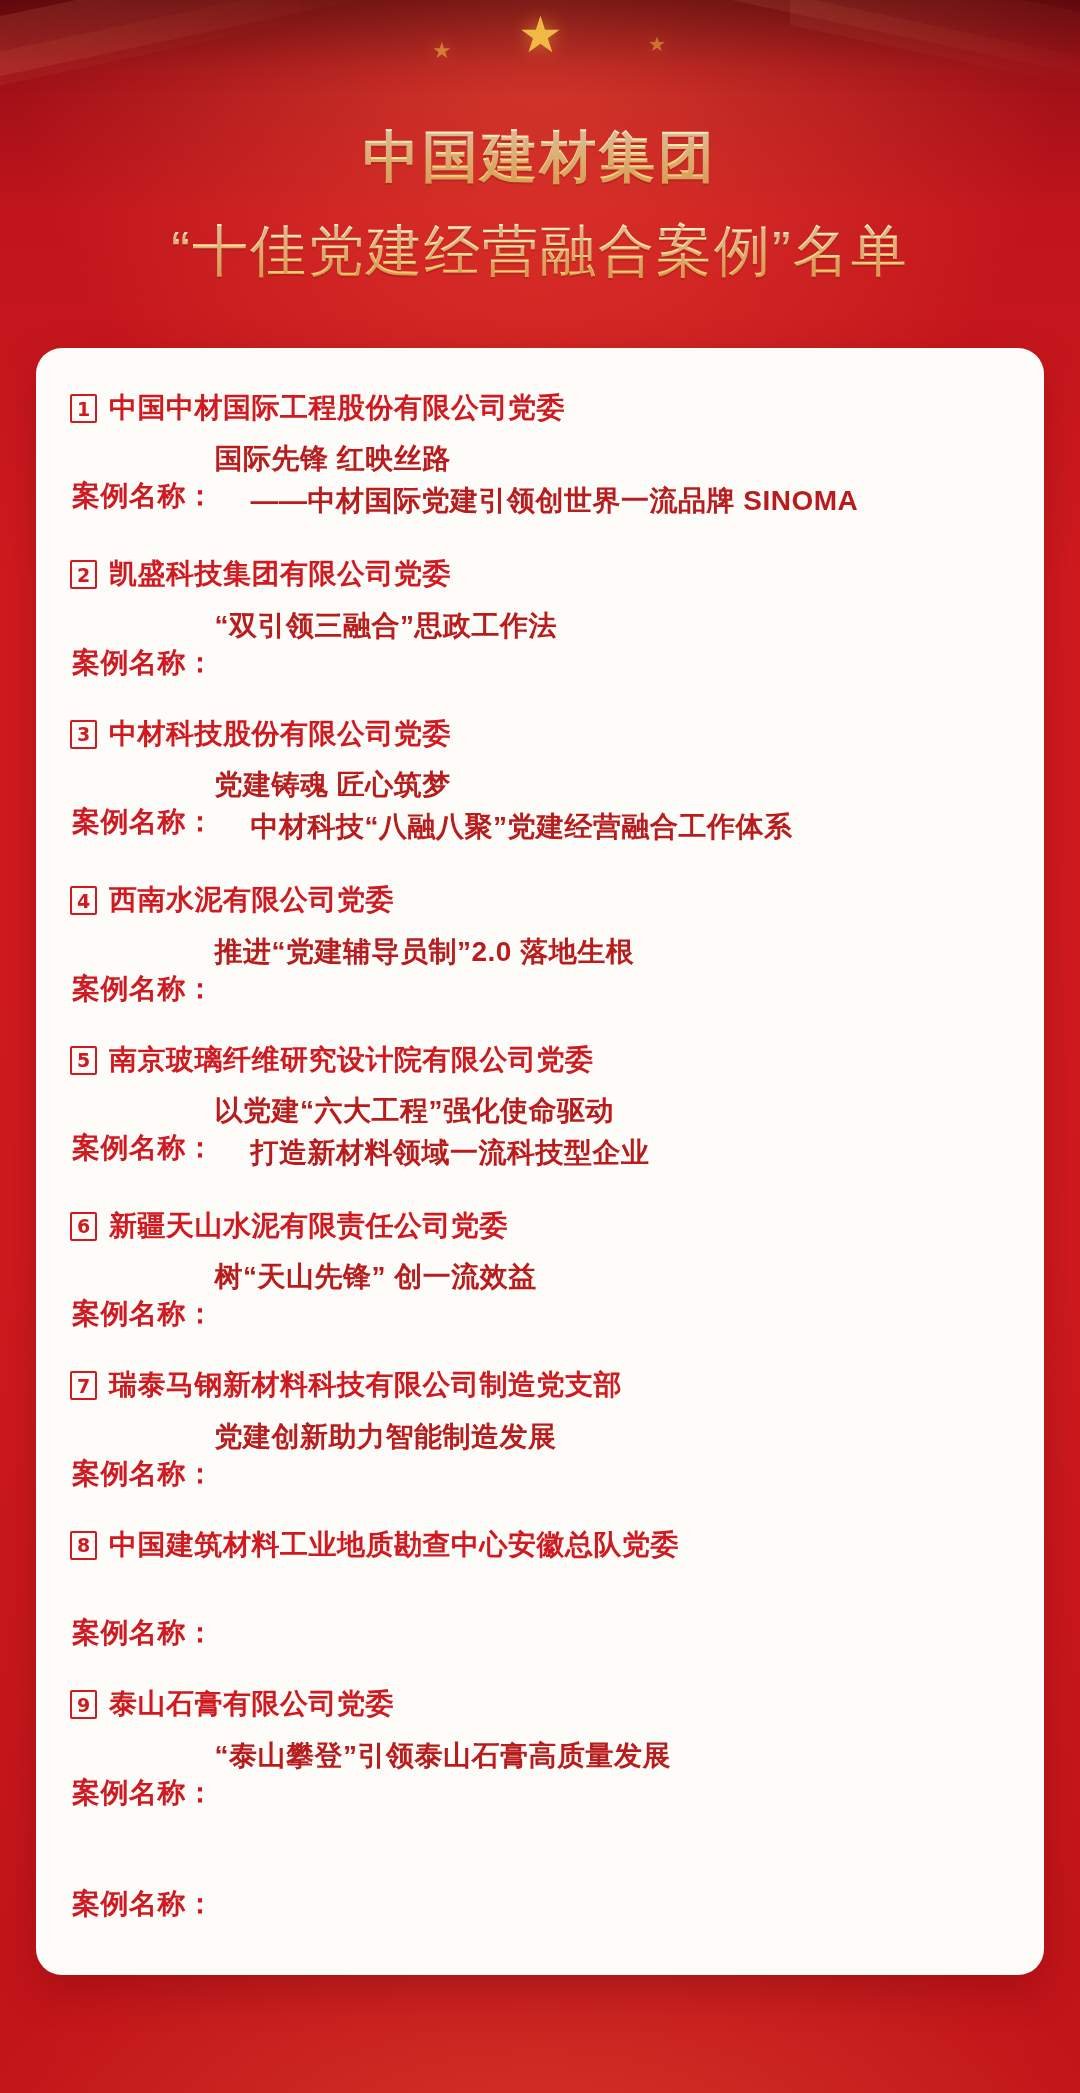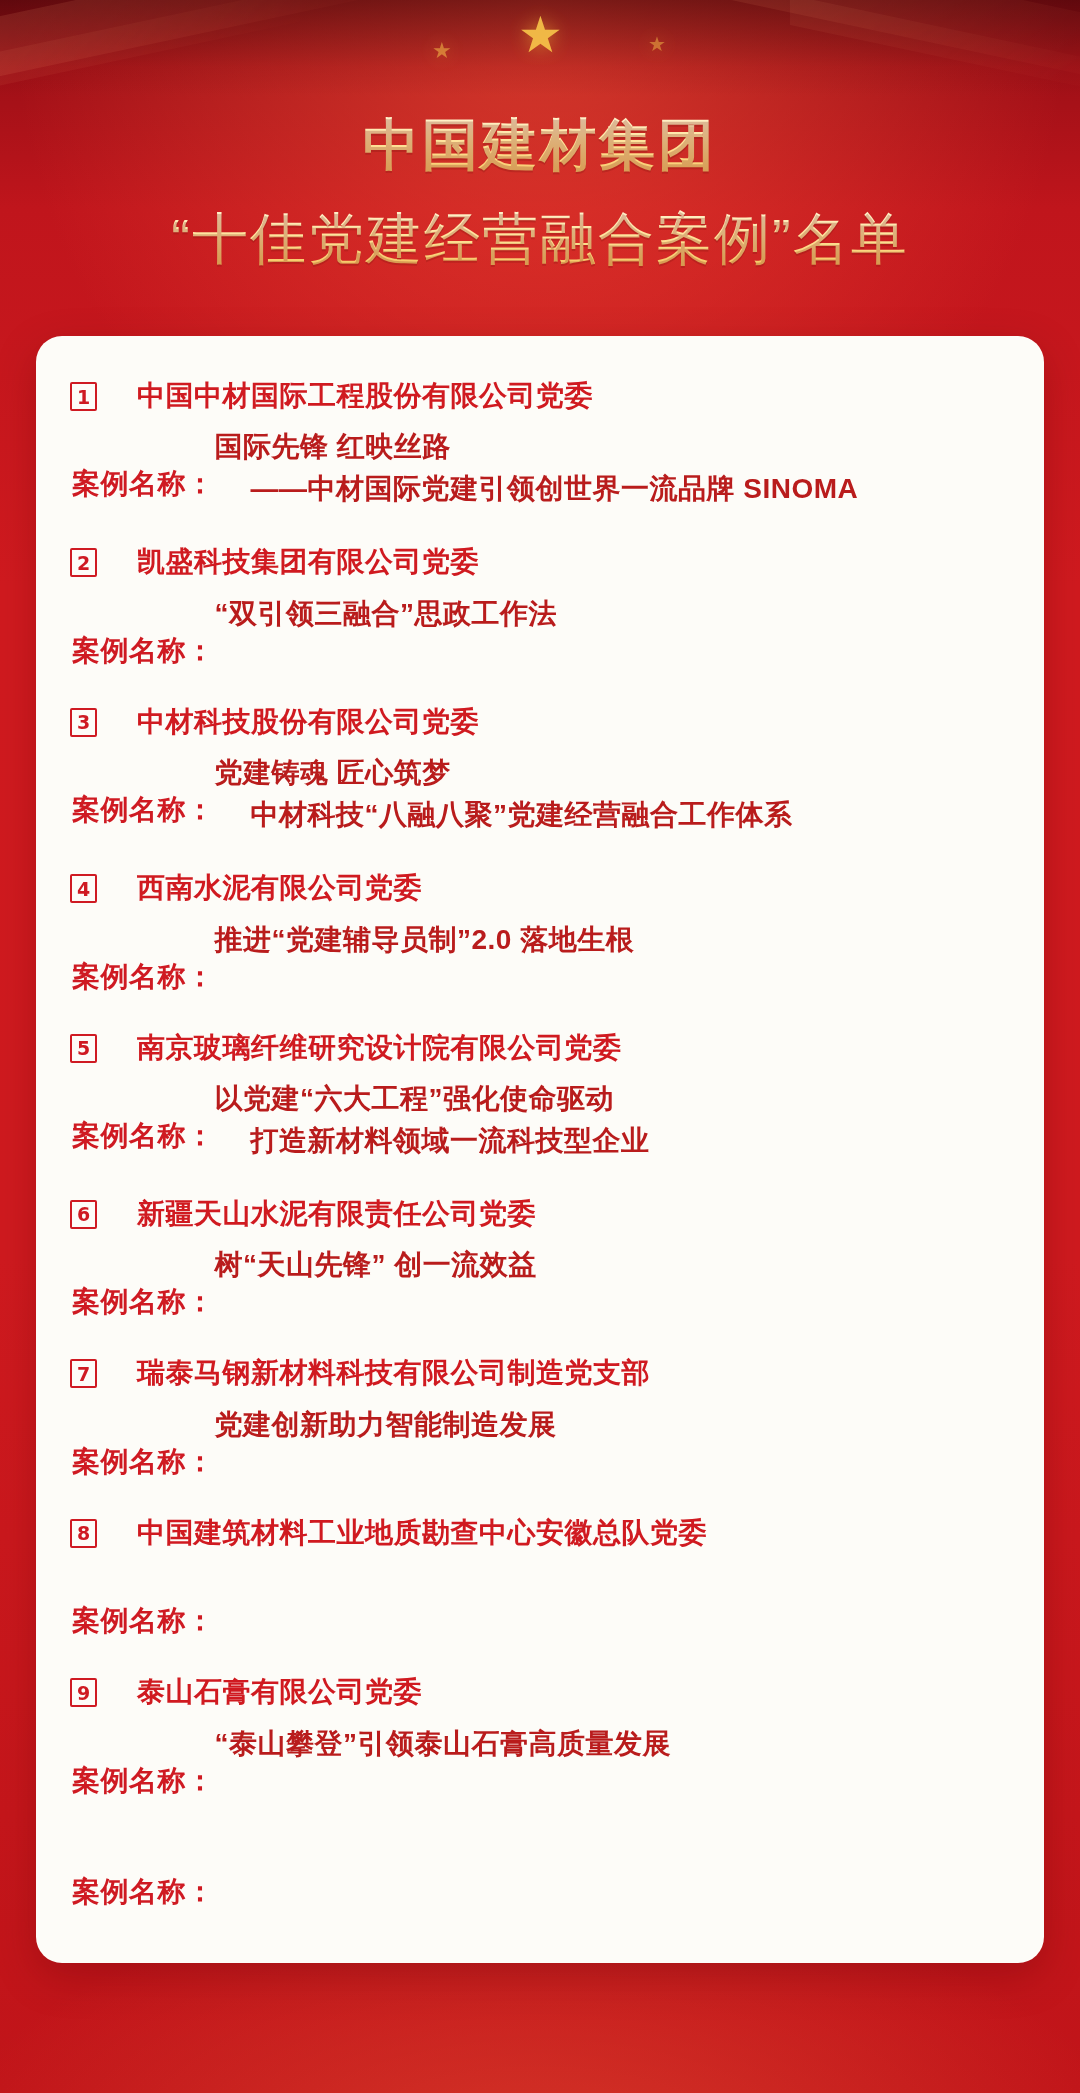--- a/index.html
+++ b/index.html
@@ -64,21 +64,21 @@
     left: 0; right: 0; bottom: 0;
     height: 420px;
     background: radial-gradient(ellipse 80% 100% at 50% 120%, rgba(255,120,70,0.35), rgba(200,20,25,0) 70%);
     z-index: 1;
   }
 
   
   .wrap {
     position: relative;
     z-index: 3;
-    padding: 4px 36px;
+    padding: 16px 36px;
   }
   .title-block {
     padding-top: 104px;
     text-align: center;
   }
   .title-line1 {
     font-size: 56px;
     font-weight: 700;
     letter-spacing: 3px;
     color: #ffe9b0;
@@ -133,21 +133,20 @@
     margin-top: 4px;
     border-radius: 2px;
     font-family: "DejaVu Sans", sans-serif;
   }
   .org-name {
     font-size: 28px;
     font-weight: 700;
     color: #d01a20;
     line-height: 1.3;
     letter-spacing: .5px;
-    margin-left: 28px;
   }
 
   .case-row {
     display: flex;
     align-items: flex-start;
     padding-left: 2px;
   }
   .case-label {
     flex: 0 0 auto;
     font-size: 28px;

